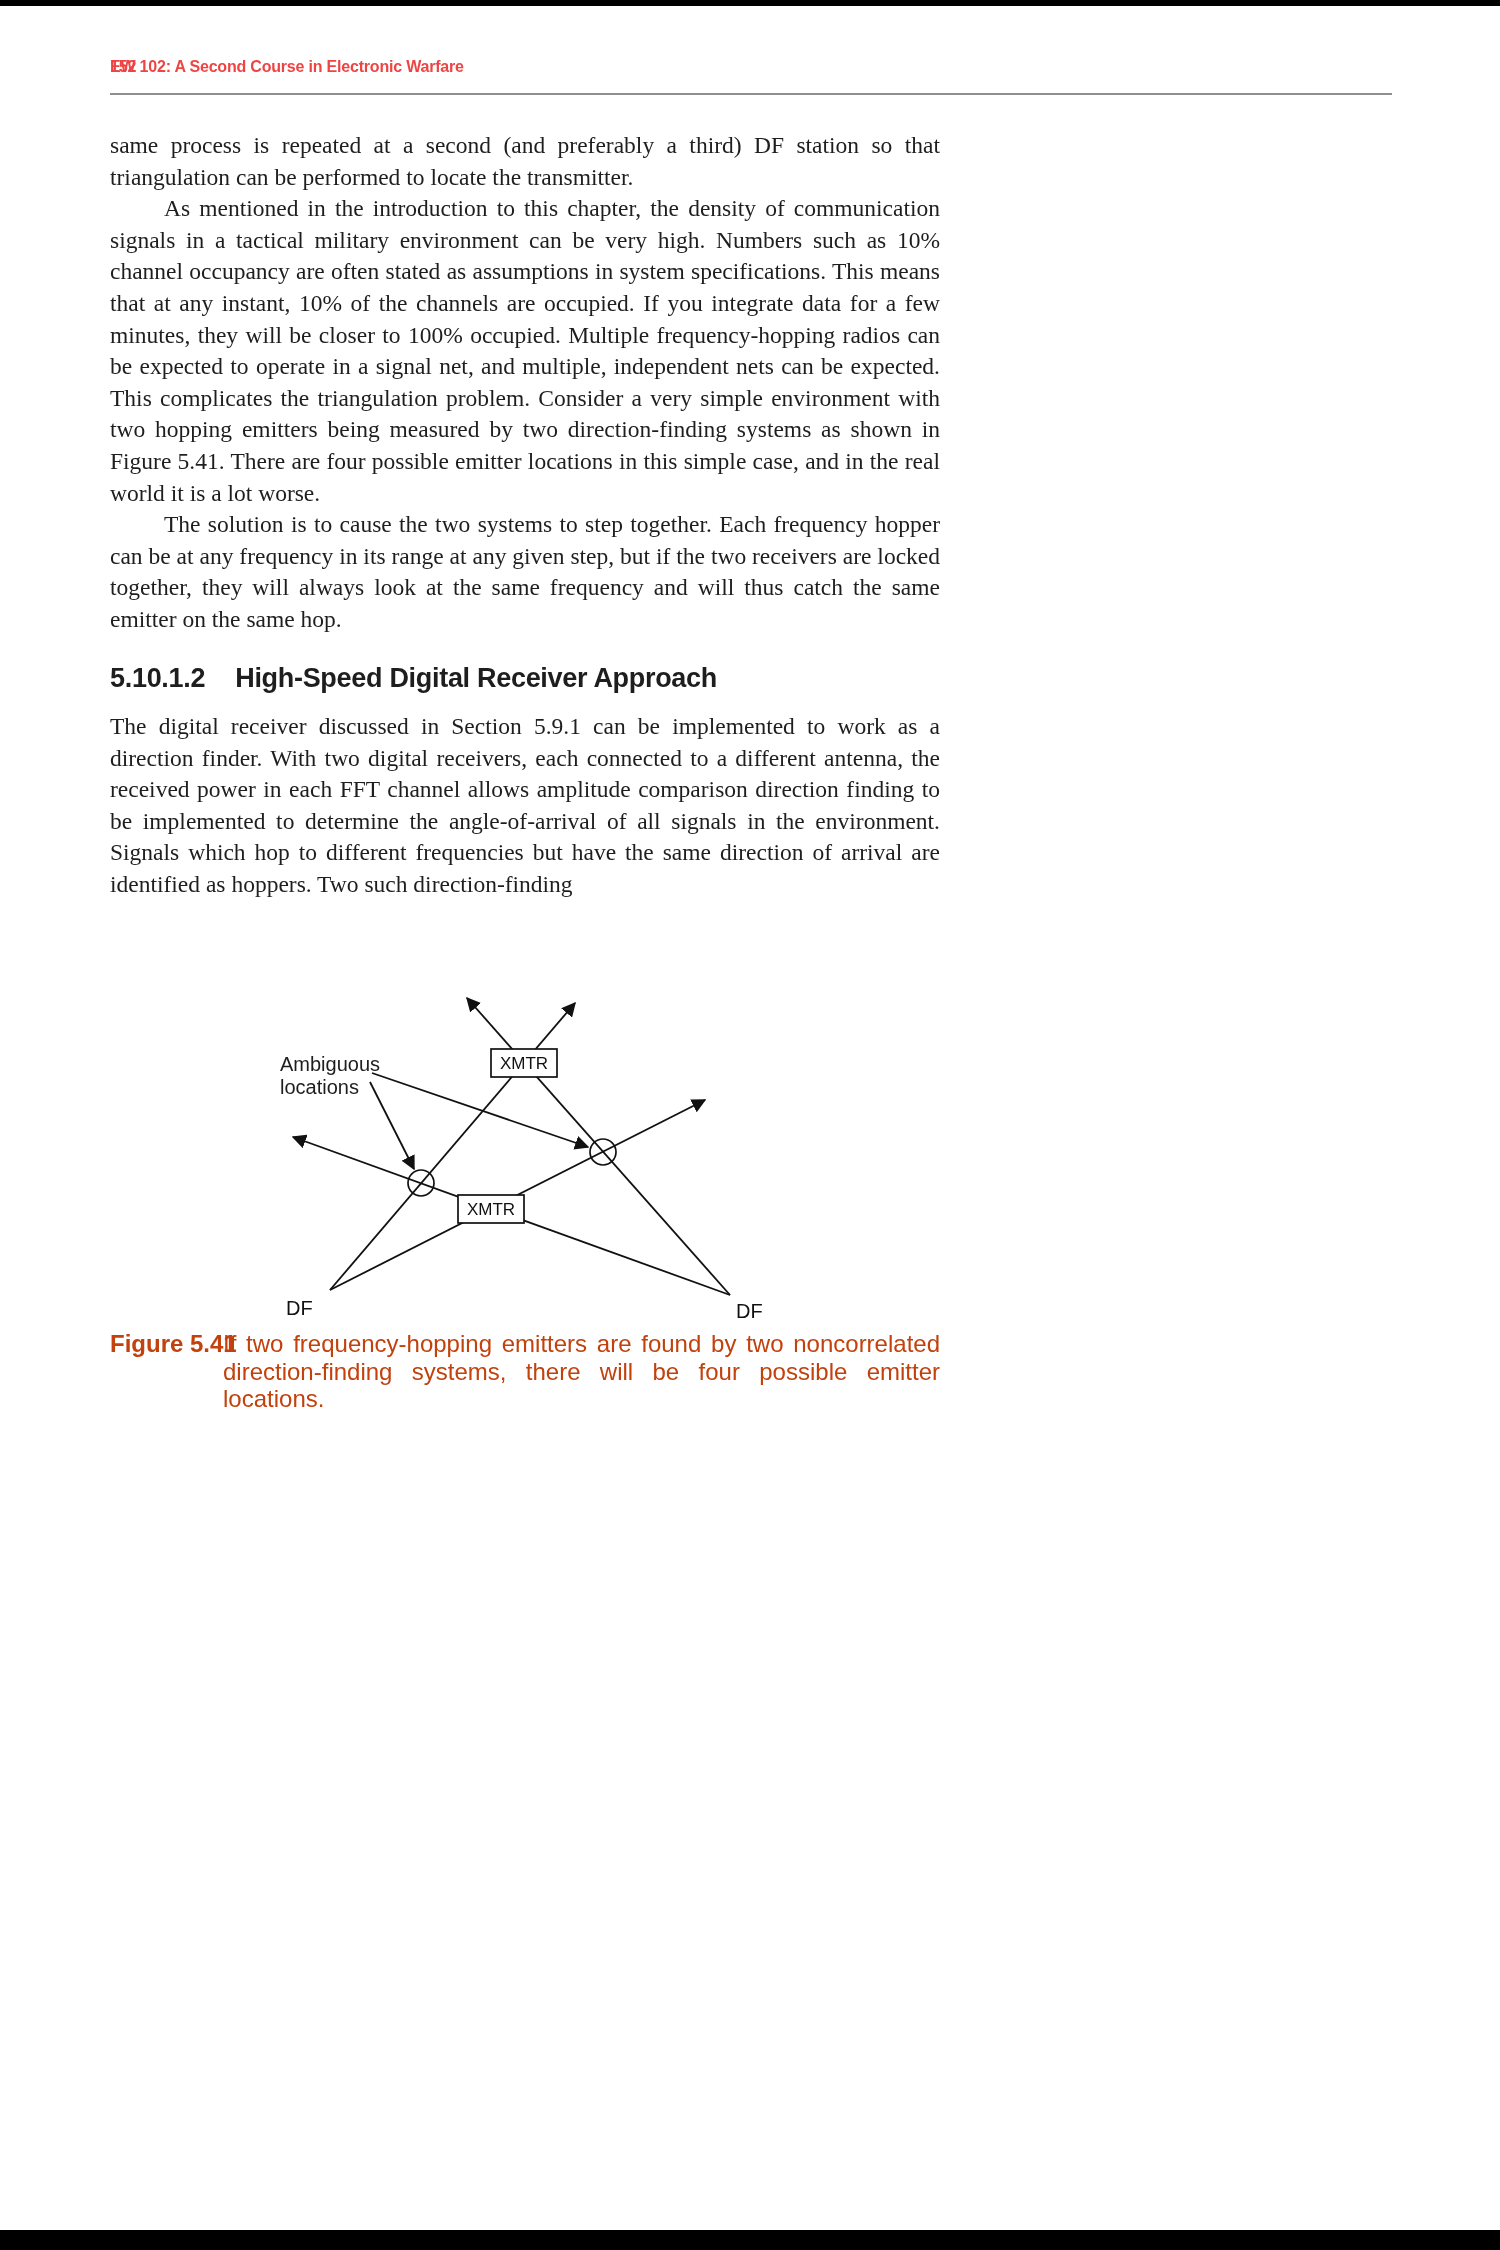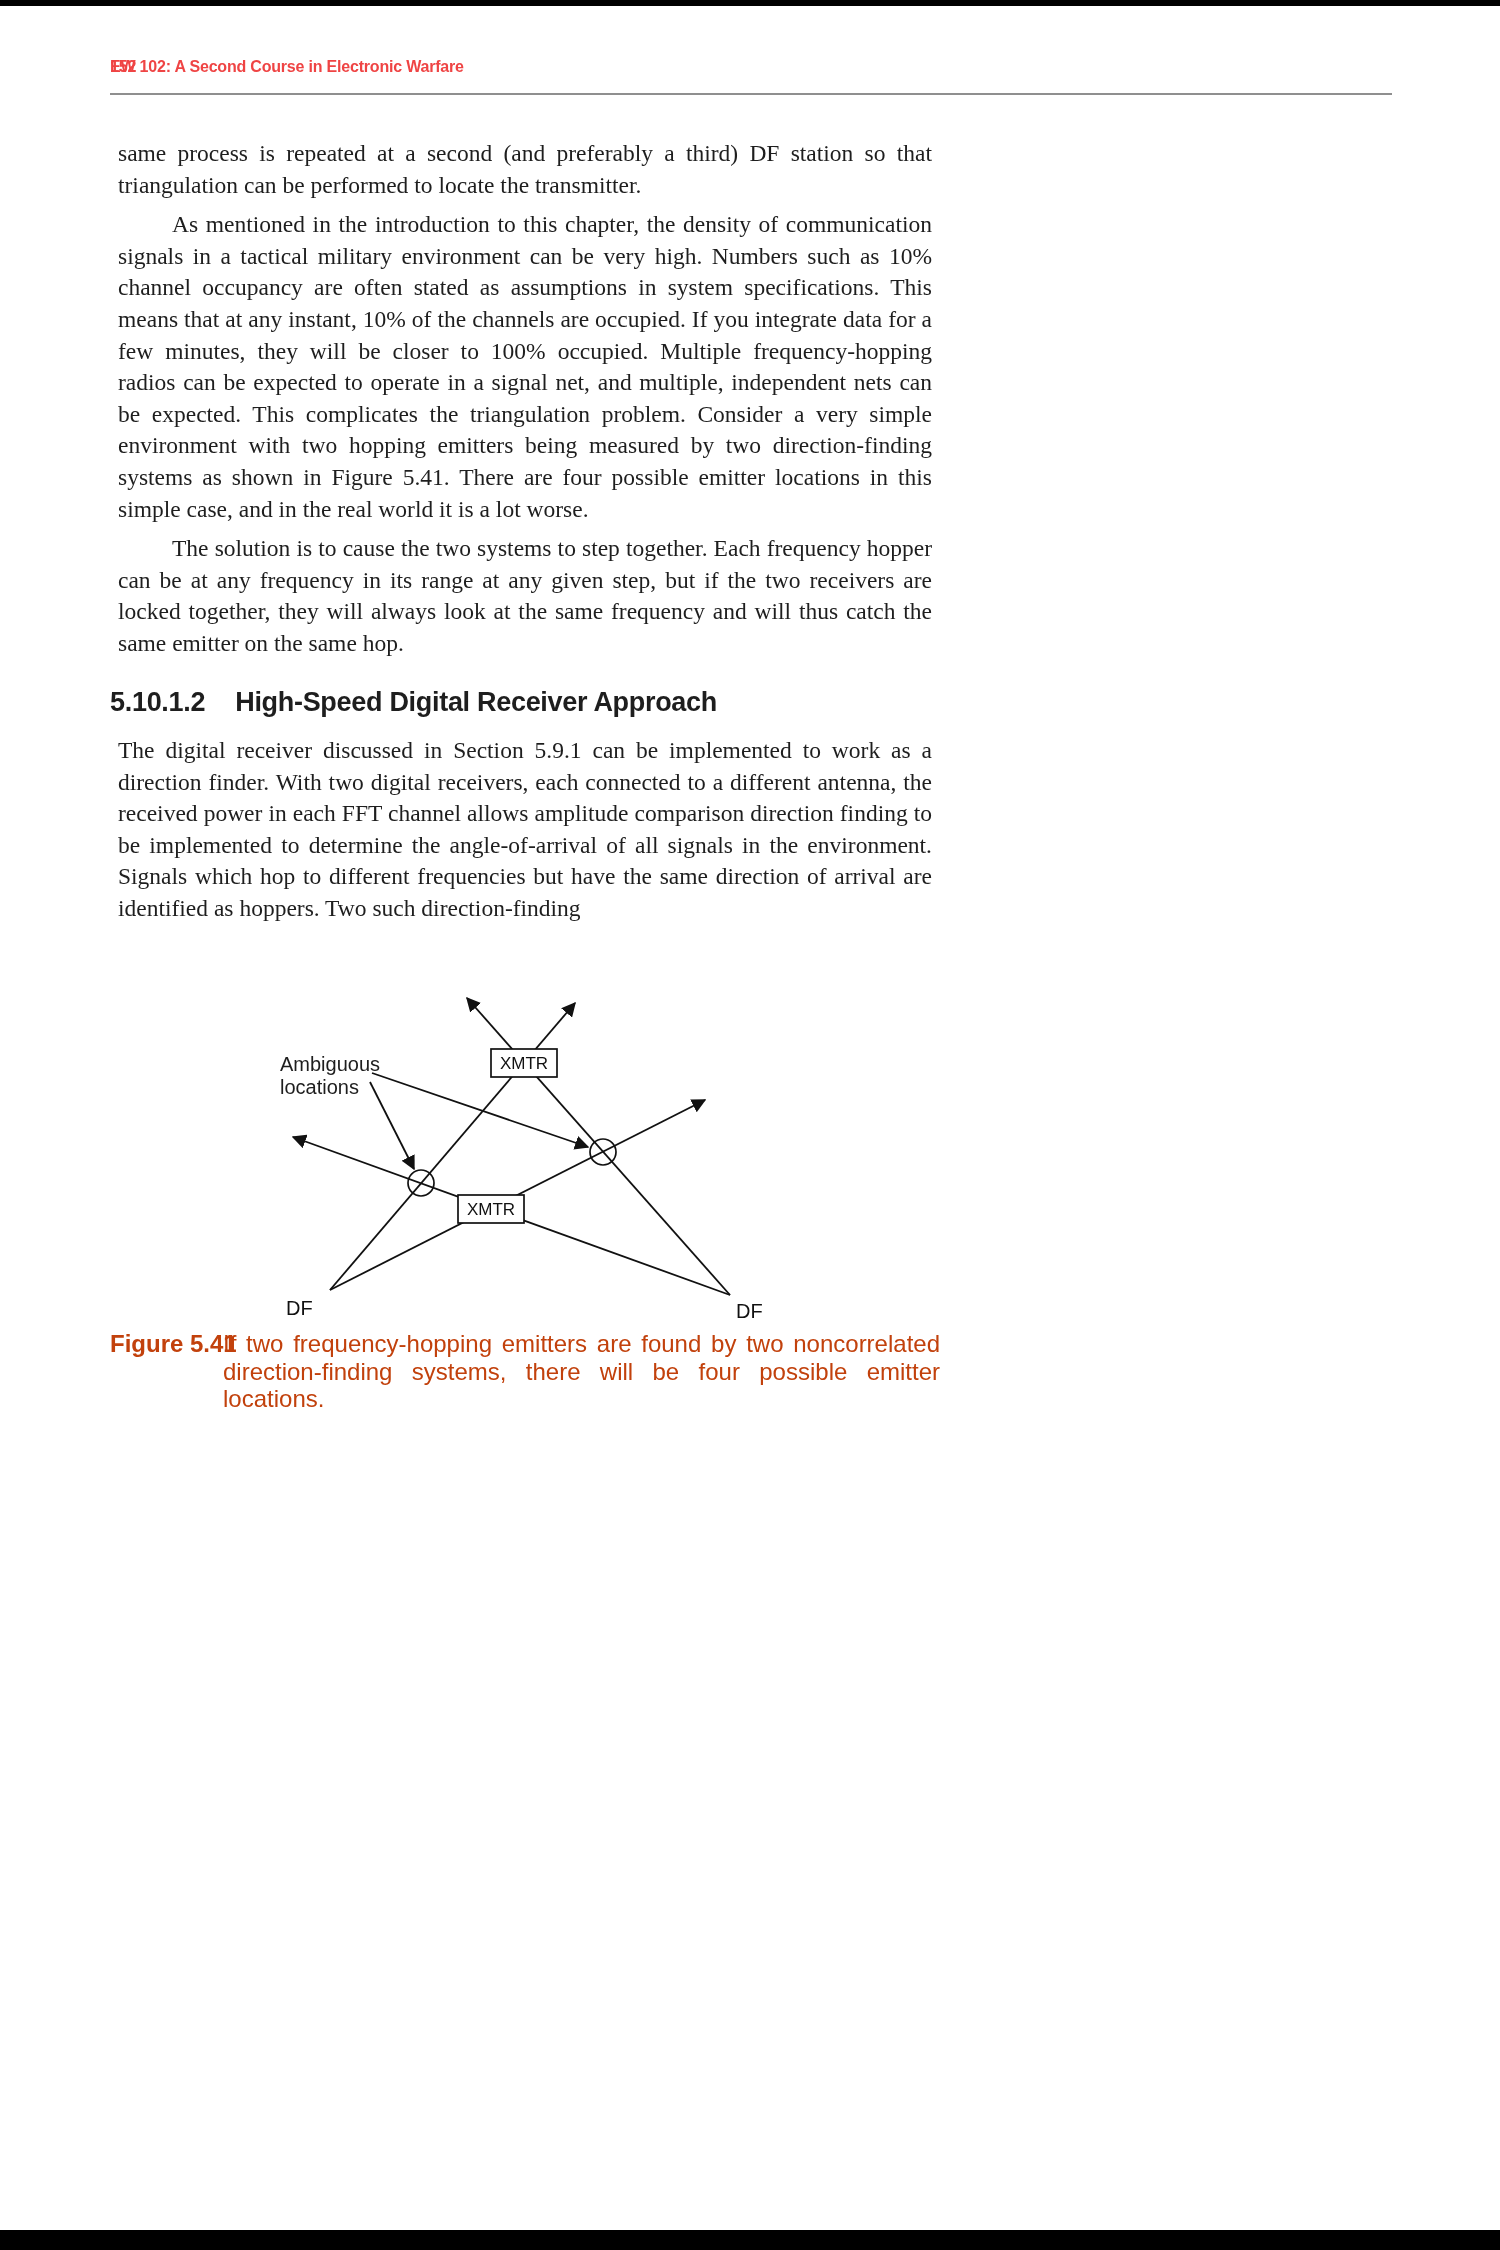--- a/index.html
+++ b/index.html
@@ -27,21 +27,21 @@
   .running-title { display: block; text-align: left; }
   .header-rule {
     position: absolute; top: 93px; left: 110px; width: 1282px;
     height: 0; border: none; border-top: 2px solid #8f8f8f; margin: 0;
   }
   .text-block {
     position: absolute; top: 130px; left: 110px; width: 830px;
     font-size: 23.5px; line-height: 31.6px; text-align: justify;
     hyphens: auto; -webkit-hyphens: auto;
   }
-  .para { margin: 8px; }
+  .para { margin: 0; }
   .para.indent { text-indent: 54px; }
   .section-heading {
     margin: 27px 0 17px 0;
     font-family: "Liberation Sans", sans-serif;
     font-weight: bold; font-size: 27px; letter-spacing: -0.3px;
     display: flex; gap: 30px; text-align: left;
   }
   .figure-area {
     position: absolute; top: 985px; left: 0; width: 1500px; height: 372px;
   }

